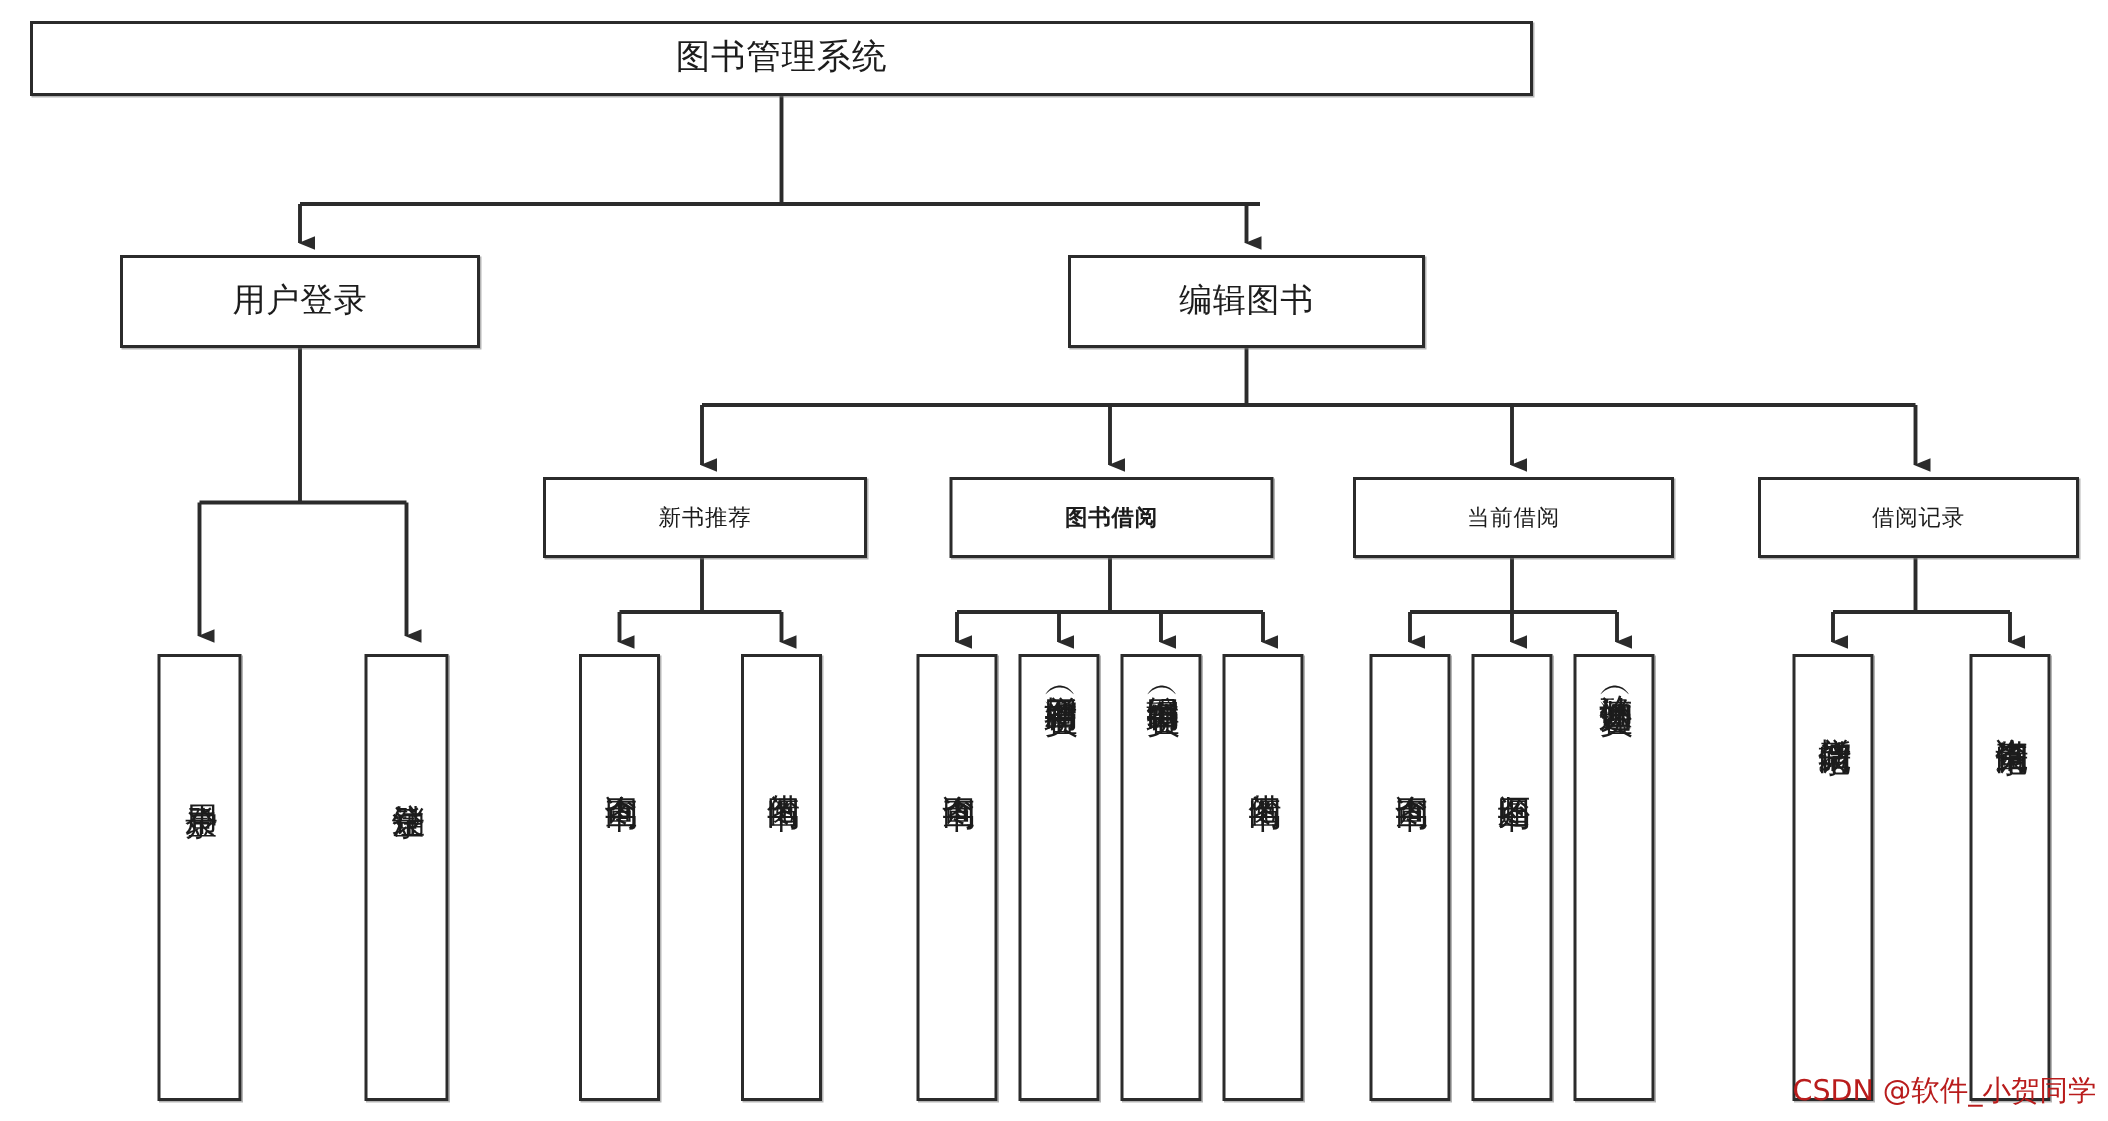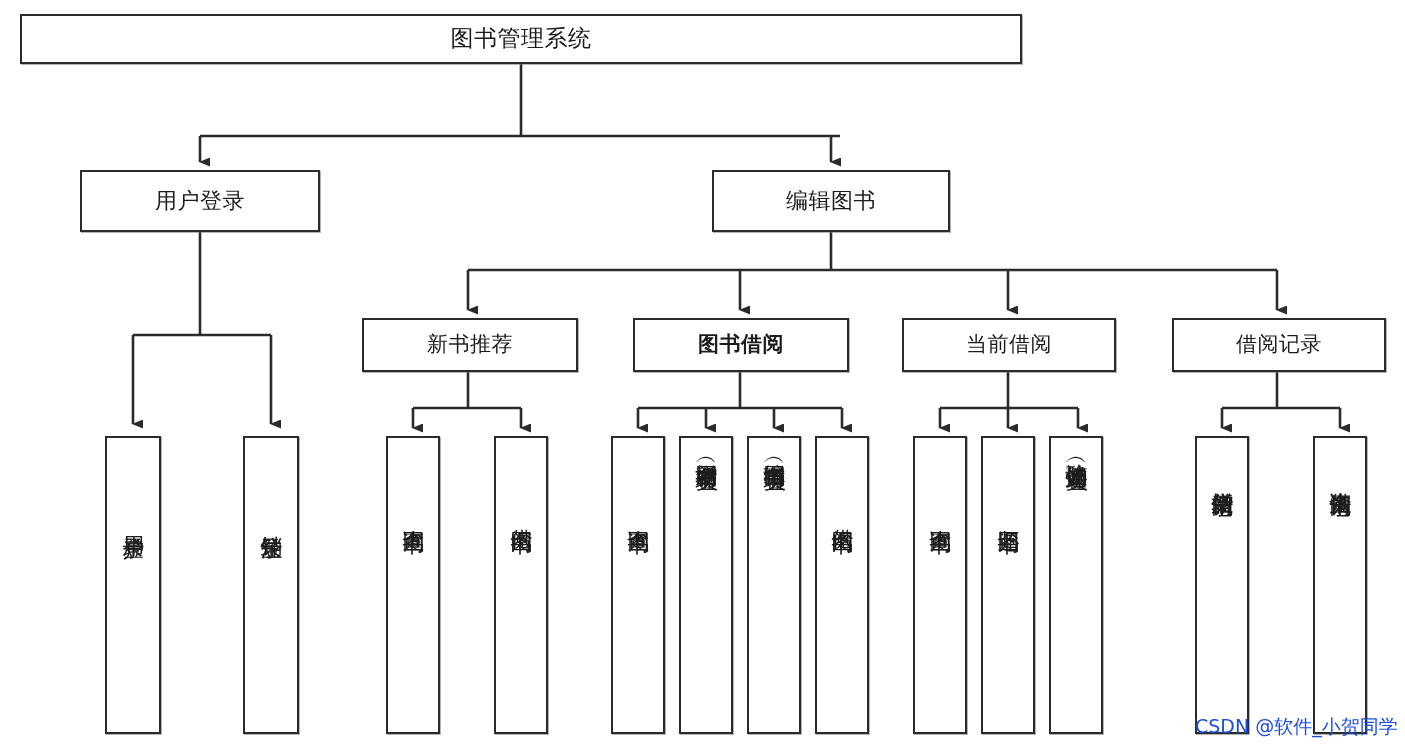--- a/index.html
+++ b/index.html
@@ -40,38 +40,38 @@
   }
   .node-label {
     color: #1c1c1c;
     line-height: 1.12;
     text-align: center;
     white-space: nowrap;
     letter-spacing: 0.5px;
   }
   .node.root .node-label { font-size: 23px; }
   .node.level1 .node-label { font-size: 22px; }
-  .node.level2 .node-label { font-size: 21px; }
+  .node.level2 .node-label { font-size: 15px; }
   .node.leaf {
     align-items: flex-start;
     justify-content: center;
     padding-top: 6px;
   }
   .node.leaf .node-label {
     font-size: 22px;
     writing-mode: vertical-rl;
     text-orientation: upright;
     line-height: 1.22;
     letter-spacing: 1px;
     white-space: nowrap;
     height: auto;
   }
   .watermark {
     position: absolute;
-    color: #1d4ed8;
+    color: #b91c1c;
     font-size: 19px;
     white-space: nowrap;
     user-select: none;
   }
 </style>
 </head>
 <body>
 
 <div id="diagram-root">
 

